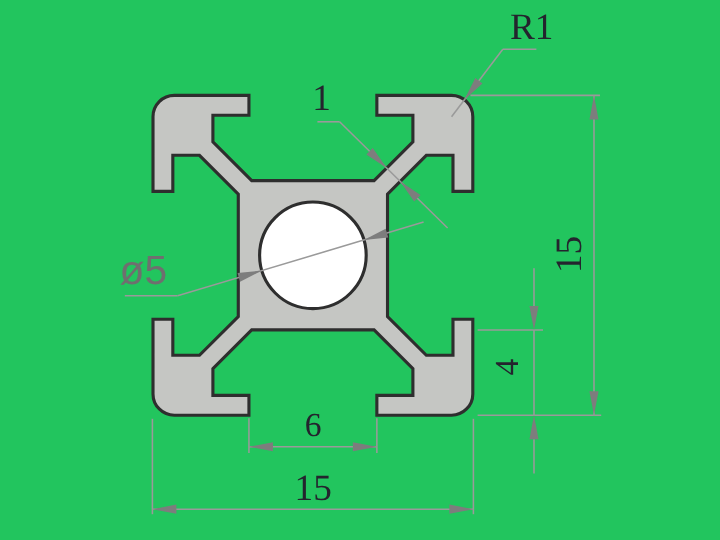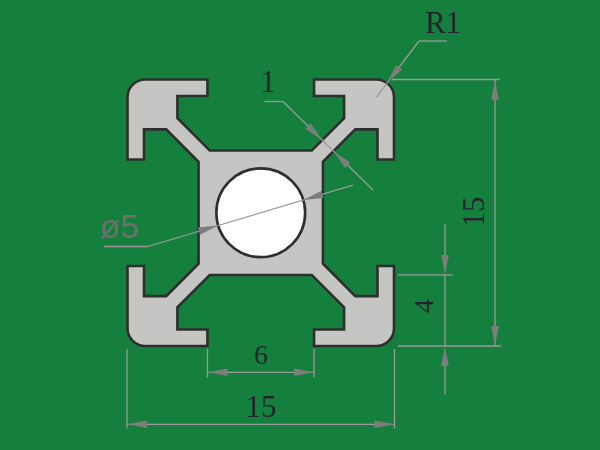--- a/index.html
+++ b/index.html
@@ -1,19 +1,19 @@
 <!DOCTYPE html>
 <html><head>
 <meta charset="utf-8">
 <style>
   html, body { margin: 0; padding: 0; background: #ffffff; }
   .canvas {
     position: relative;
     width: 600px; height: 450px;
-    background: #15803d;
+    background: #22c55e;
     overflow: hidden;
   }
   svg { display: block; filter: blur(0.45px); }
   .dim-text {
     font-family: "Liberation Serif", "DejaVu Serif", serif;
     fill: #24242e;
   }
   .dim-text-light {
     font-family: "Liberation Sans", "DejaVu Sans", sans-serif;
     fill: #6f6f6f;

